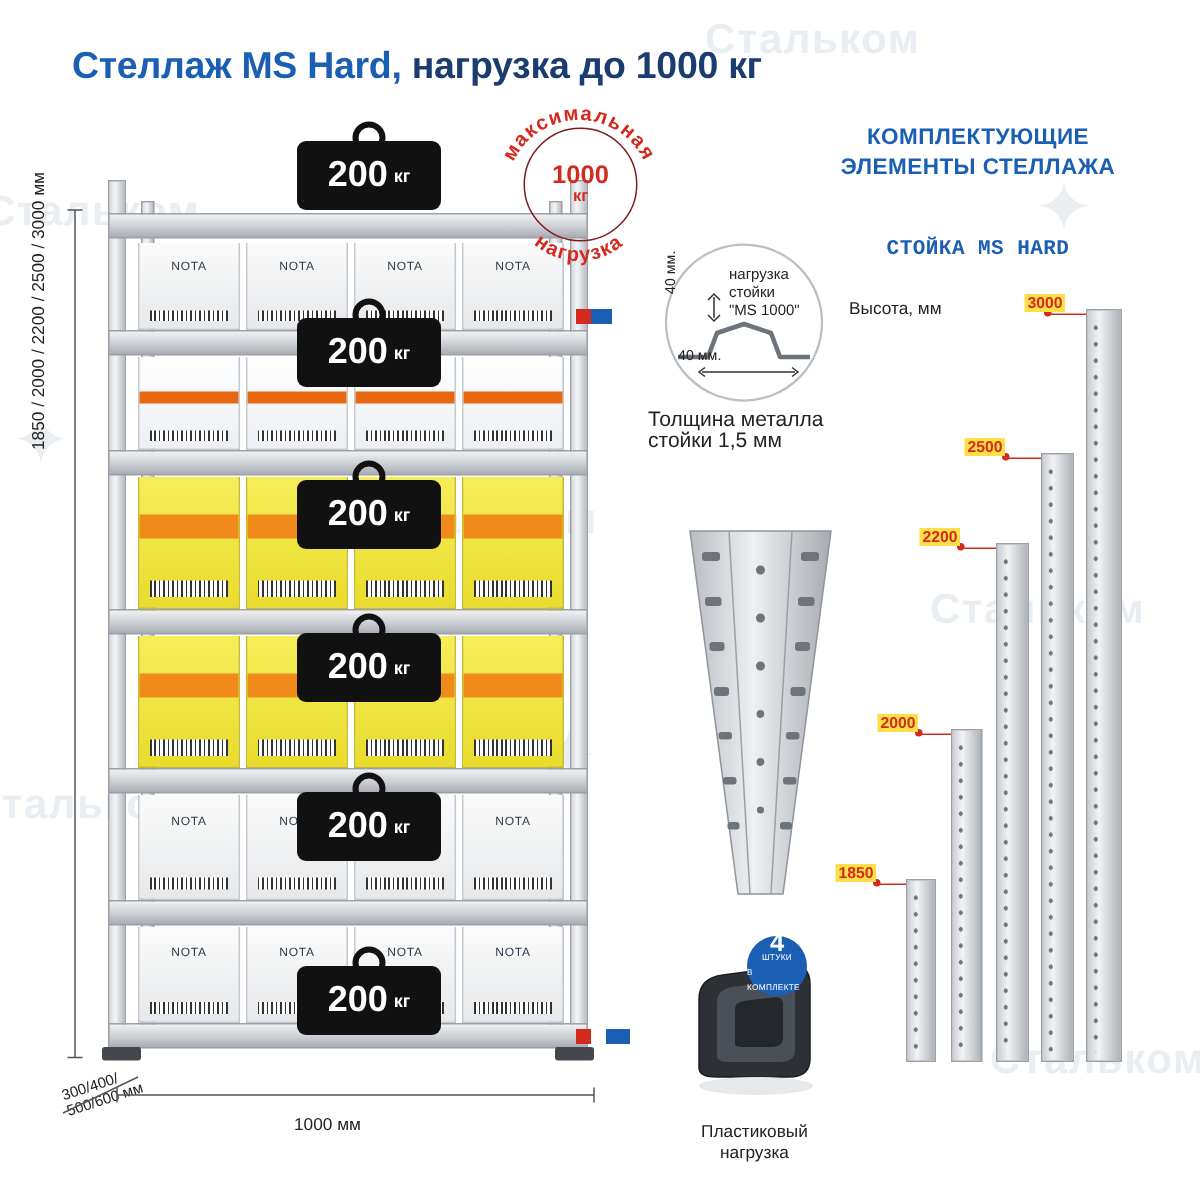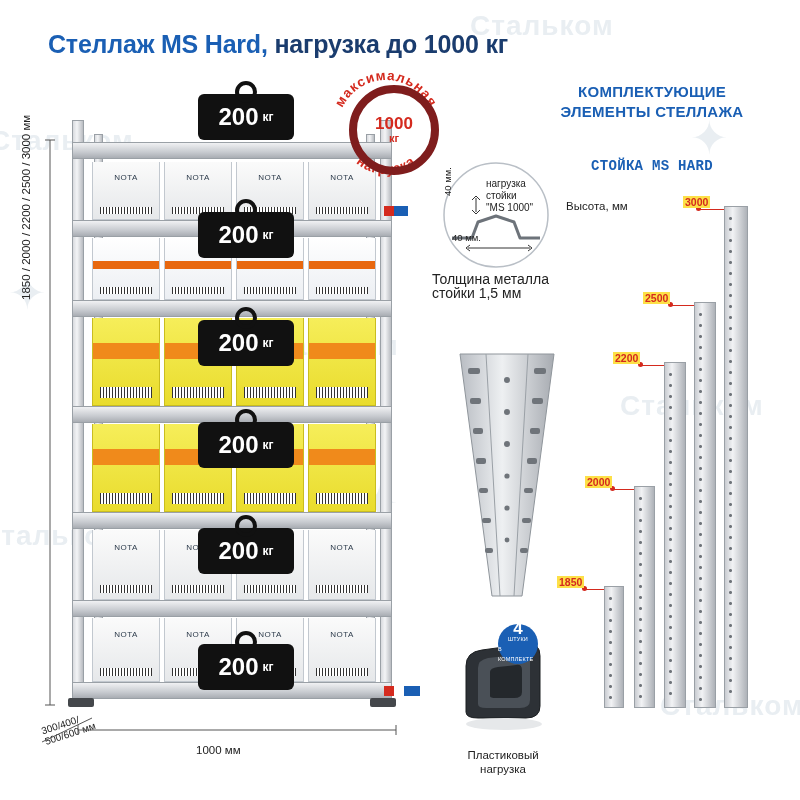--- a/index.html
+++ b/index.html
@@ -91,21 +91,21 @@
   .weight:before{
     content:"";position:absolute;top:-13px;left:50%;margin-left:-11px;
     width:22px;height:22px;border:4px solid #111;border-radius:50%;
     background:transparent;box-sizing:border-box;
   }
 
   
   .stamp{position:absolute;left:330px;top:66px;width:112px;height:112px;}
   .stamp .ring{
     position:absolute;left:19px;top:19px;width:74px;height:74px;border-radius:50%;
-    border:8px solid #7f1d1d;display:flex;flex-direction:column;align-items:center;justify-content:center;
+    border:1px solid #7f1d1d;display:flex;flex-direction:column;align-items:center;justify-content:center;
     color:#d42a1e;font-weight:bold;
   }
   .stamp .ring .v{font-size:17px;line-height:16px;}
   .stamp .ring .u{font-size:11px;line-height:12px;}
   .stamp .arc{position:absolute;left:0;top:0;width:112px;height:112px;}
   .stamp .arc text{fill:#d42a1e;font-size:13.5px;font-weight:bold;font-family:"Liberation Sans",sans-serif;letter-spacing:1px;}
 
   
   .dim-v{
     position:absolute;left:20px;top:300px;

